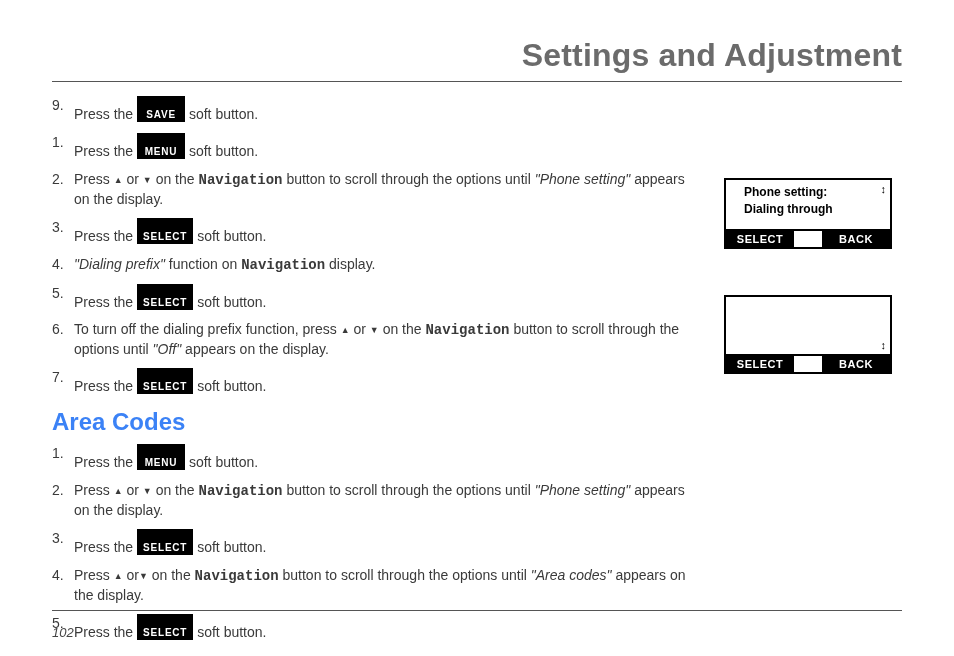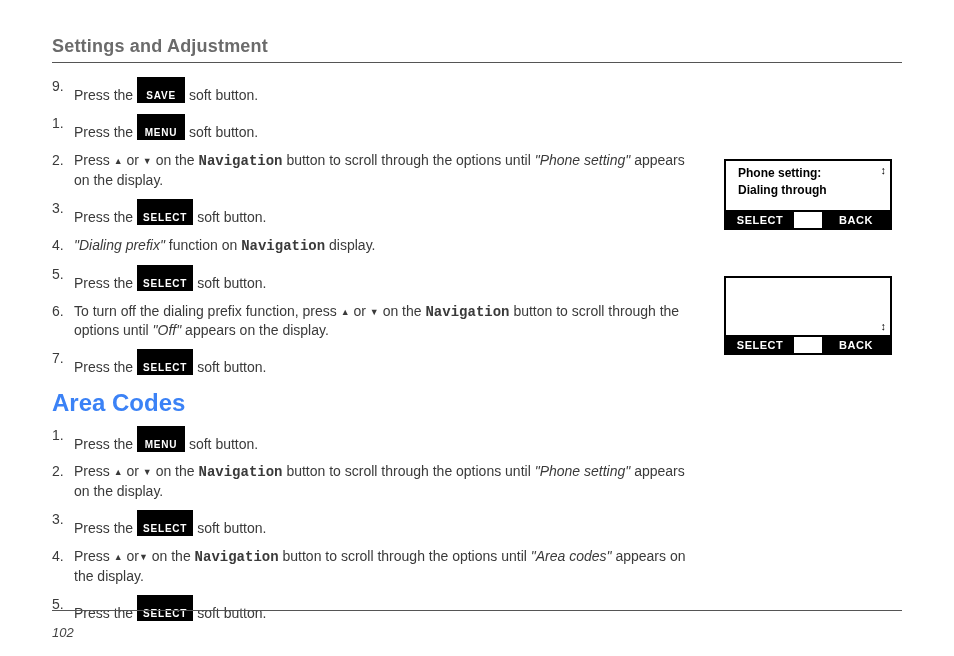--- a/index.html
+++ b/index.html
@@ -12,25 +12,26 @@
     line-height: 1.35;
   }
   .page {
     width: 954px;
     height: 656px;
     box-sizing: border-box;
     padding: 34px 52px 18px 52px;
     position: relative;
   }
   h1.page-title {
-    font-size: 18px;
+    font-size: 32px;
     font-weight: 600;
     color: #6b6b6b;
     margin: 0 0 4px 0;
     letter-spacing: 0.2px;
+    text-align: right;
   }
   .title-rule {
     border: none;
     border-top: 1px solid #555;
     margin: 0 0 10px 0;
   }
   .columns {
     display: flex;
     gap: 26px;
   }
@@ -100,21 +101,21 @@
 
   
   .screen {
     border: 2px solid #000;
     width: 168px;
     box-sizing: border-box;
     margin-bottom: 46px;
     background: #fff;
   }
   .screen .content {
-    padding: 3px 6px 2px 12px;
+    padding: 3px 6px 2px 18px;
     min-height: 44px;
     position: relative;
     font-family: Arial, sans-serif;
     font-size: 12px;
     font-weight: 700;
     color: #000;
   }
   .screen .content .line { margin: 1px 0; }
   .screen .content .scroll {
     position: absolute;

